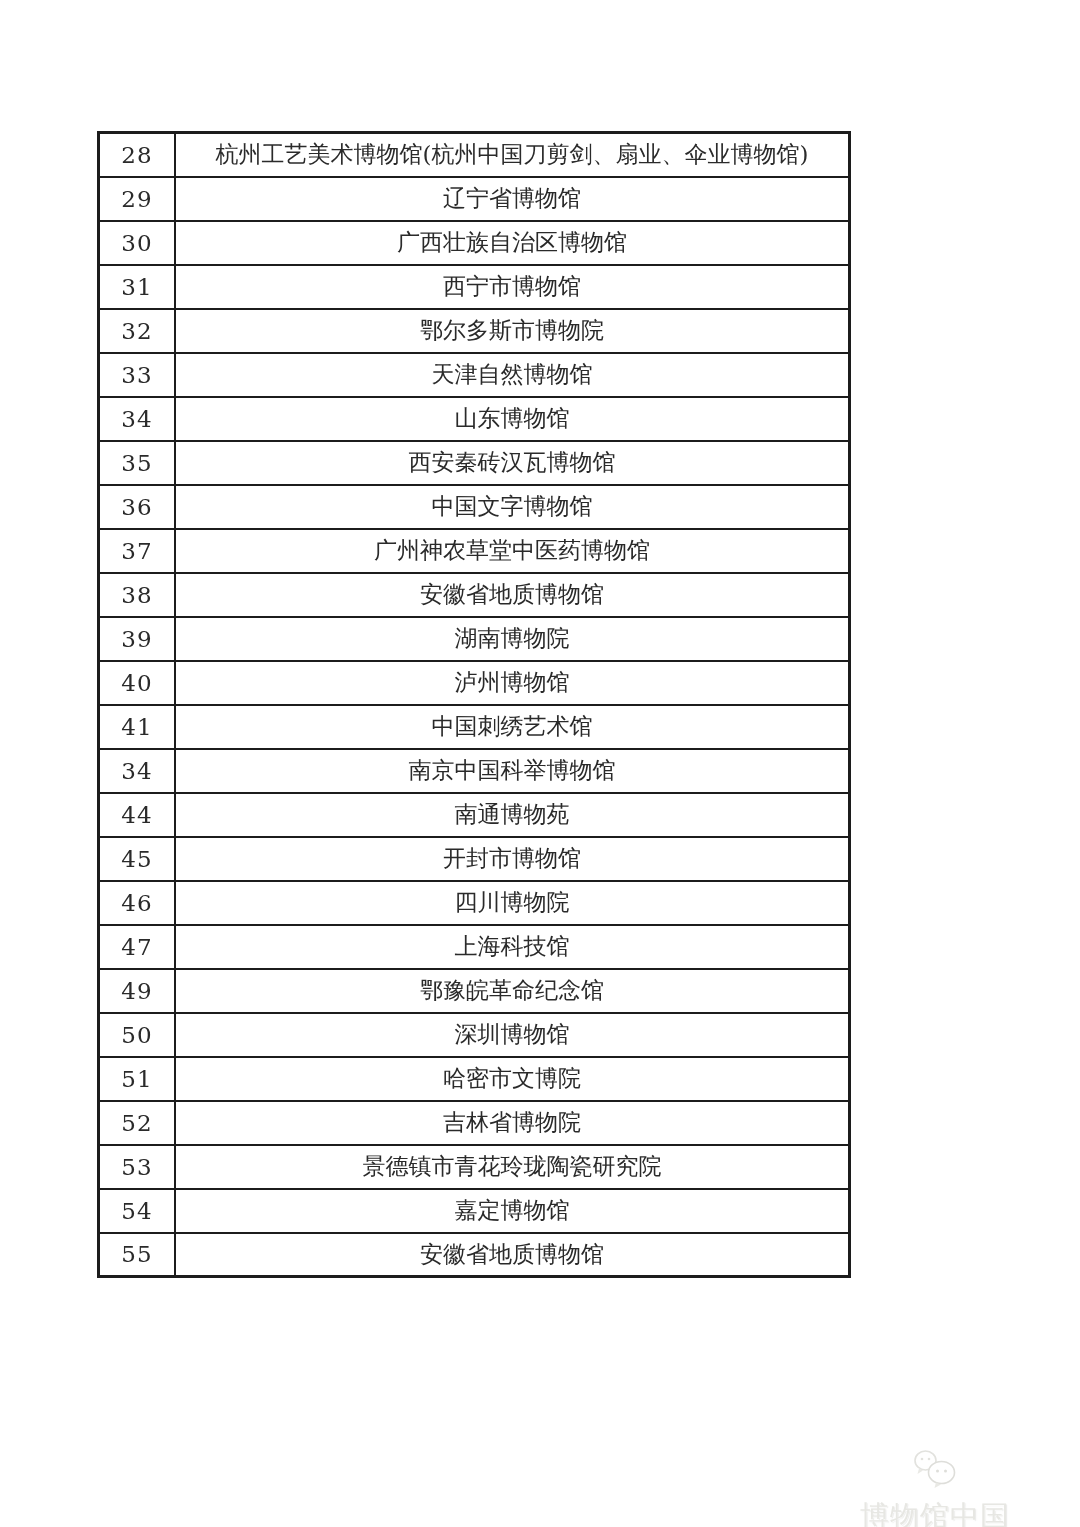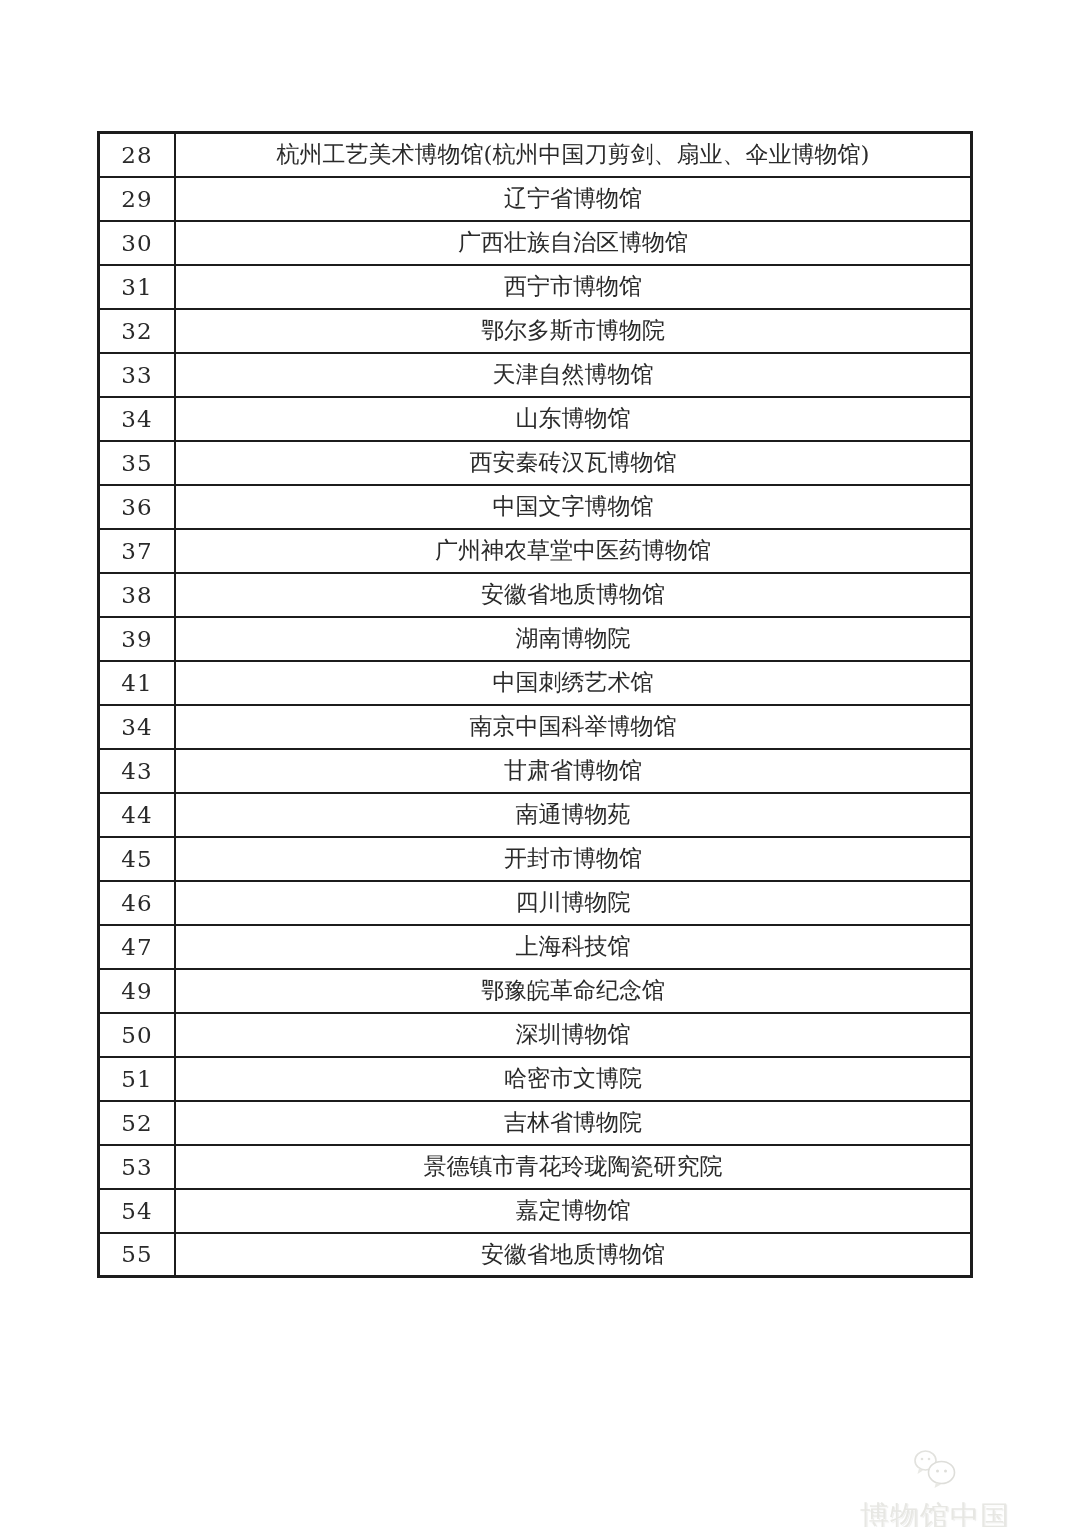--- a/index.html
+++ b/index.html
@@ -11,21 +11,21 @@
     width: 1080px;
     height: 1527px;
     position: relative;
     font-family: "DejaVu Serif", "Liberation Serif", serif;
     overflow: hidden;
   }
   .museum-table-wrap {
     position: absolute;
     left: 97px;
     top: 131px;
-    width: 876px;
+    width: 754px;
   }
   table.museum-table {
     border-collapse: collapse;
     width: 100%;
     table-layout: fixed;
     border: 3px solid #1c1c1c;
   }
   table.museum-table td {
     border: 2px solid #1c1c1c;
     text-align: center;
@@ -111,30 +111,30 @@
         </tr>
         <tr>
           <td class="col-no">38</td>
           <td class="col-name">安徽省地质博物馆</td>
         </tr>
         <tr>
           <td class="col-no">39</td>
           <td class="col-name">湖南博物院</td>
         </tr>
         <tr>
+          <td class="col-no">40</td>
+          <td class="col-name">泸州博物馆</td>
+        </tr>
+        <tr>
           <td class="col-no">41</td>
           <td class="col-name">中国刺绣艺术馆</td>
         </tr>
         <tr>
           <td class="col-no">34</td>
           <td class="col-name">南京中国科举博物馆</td>
-        </tr>
-        <tr>
-          <td class="col-no">43</td>
-          <td class="col-name">甘肃省博物馆</td>
         </tr>
         <tr>
           <td class="col-no">44</td>
           <td class="col-name">南通博物苑</td>
         </tr>
         <tr>
           <td class="col-no">45</td>
           <td class="col-name">开封市博物馆</td>
         </tr>
         <tr>

